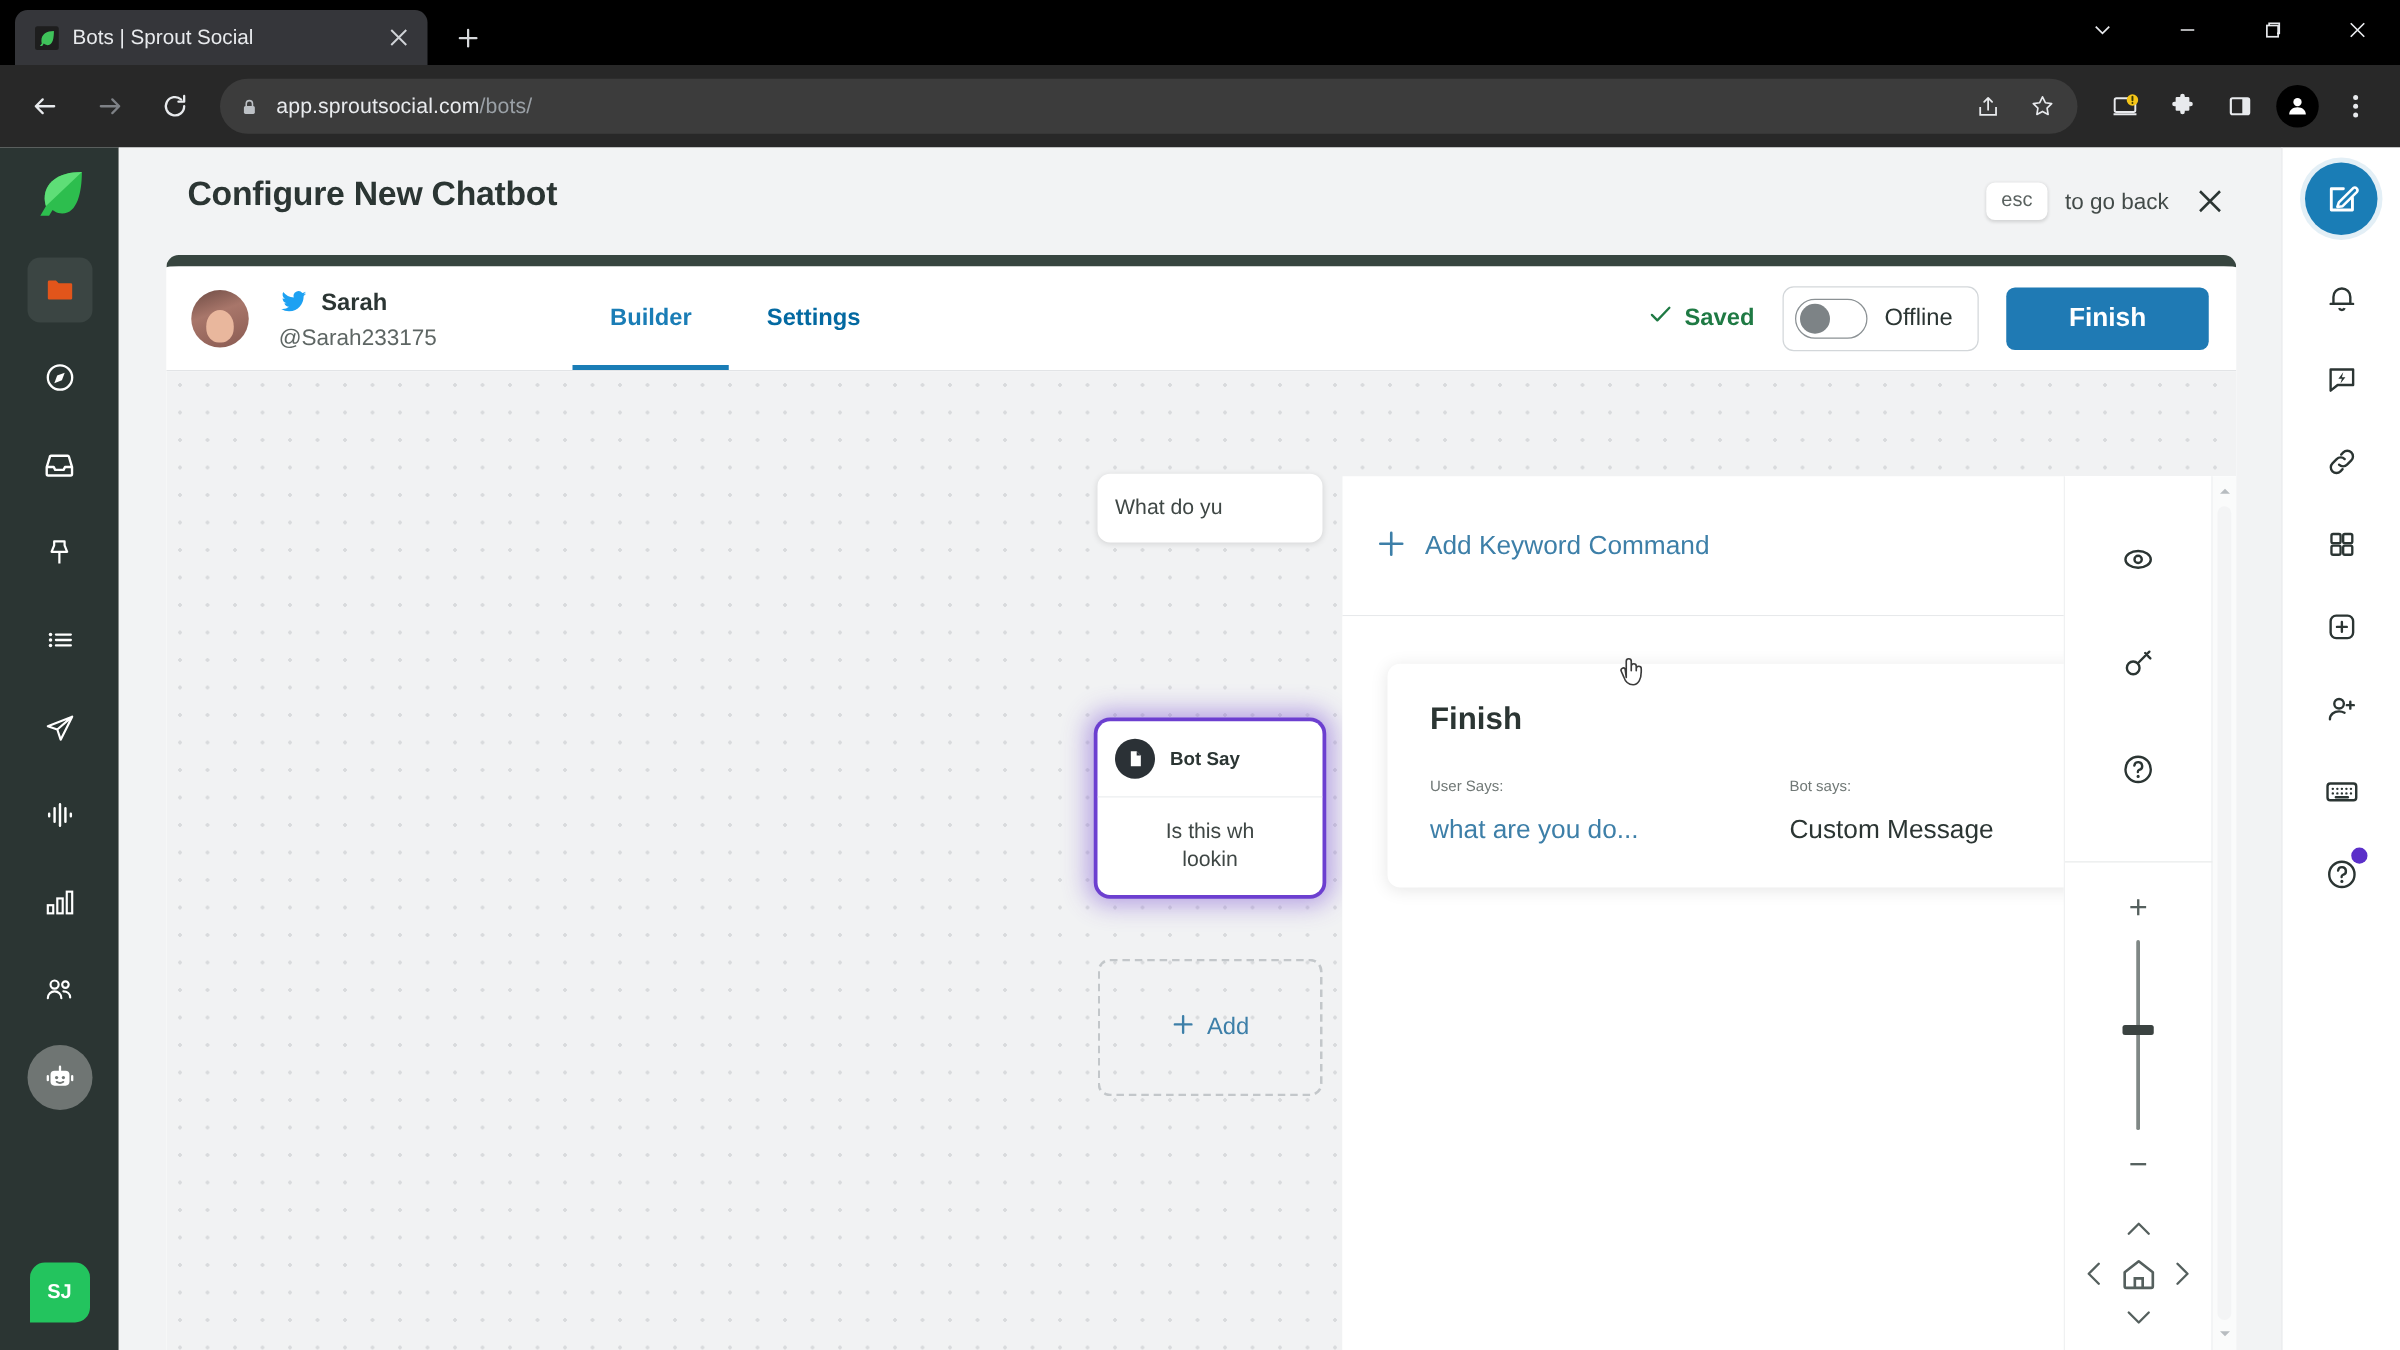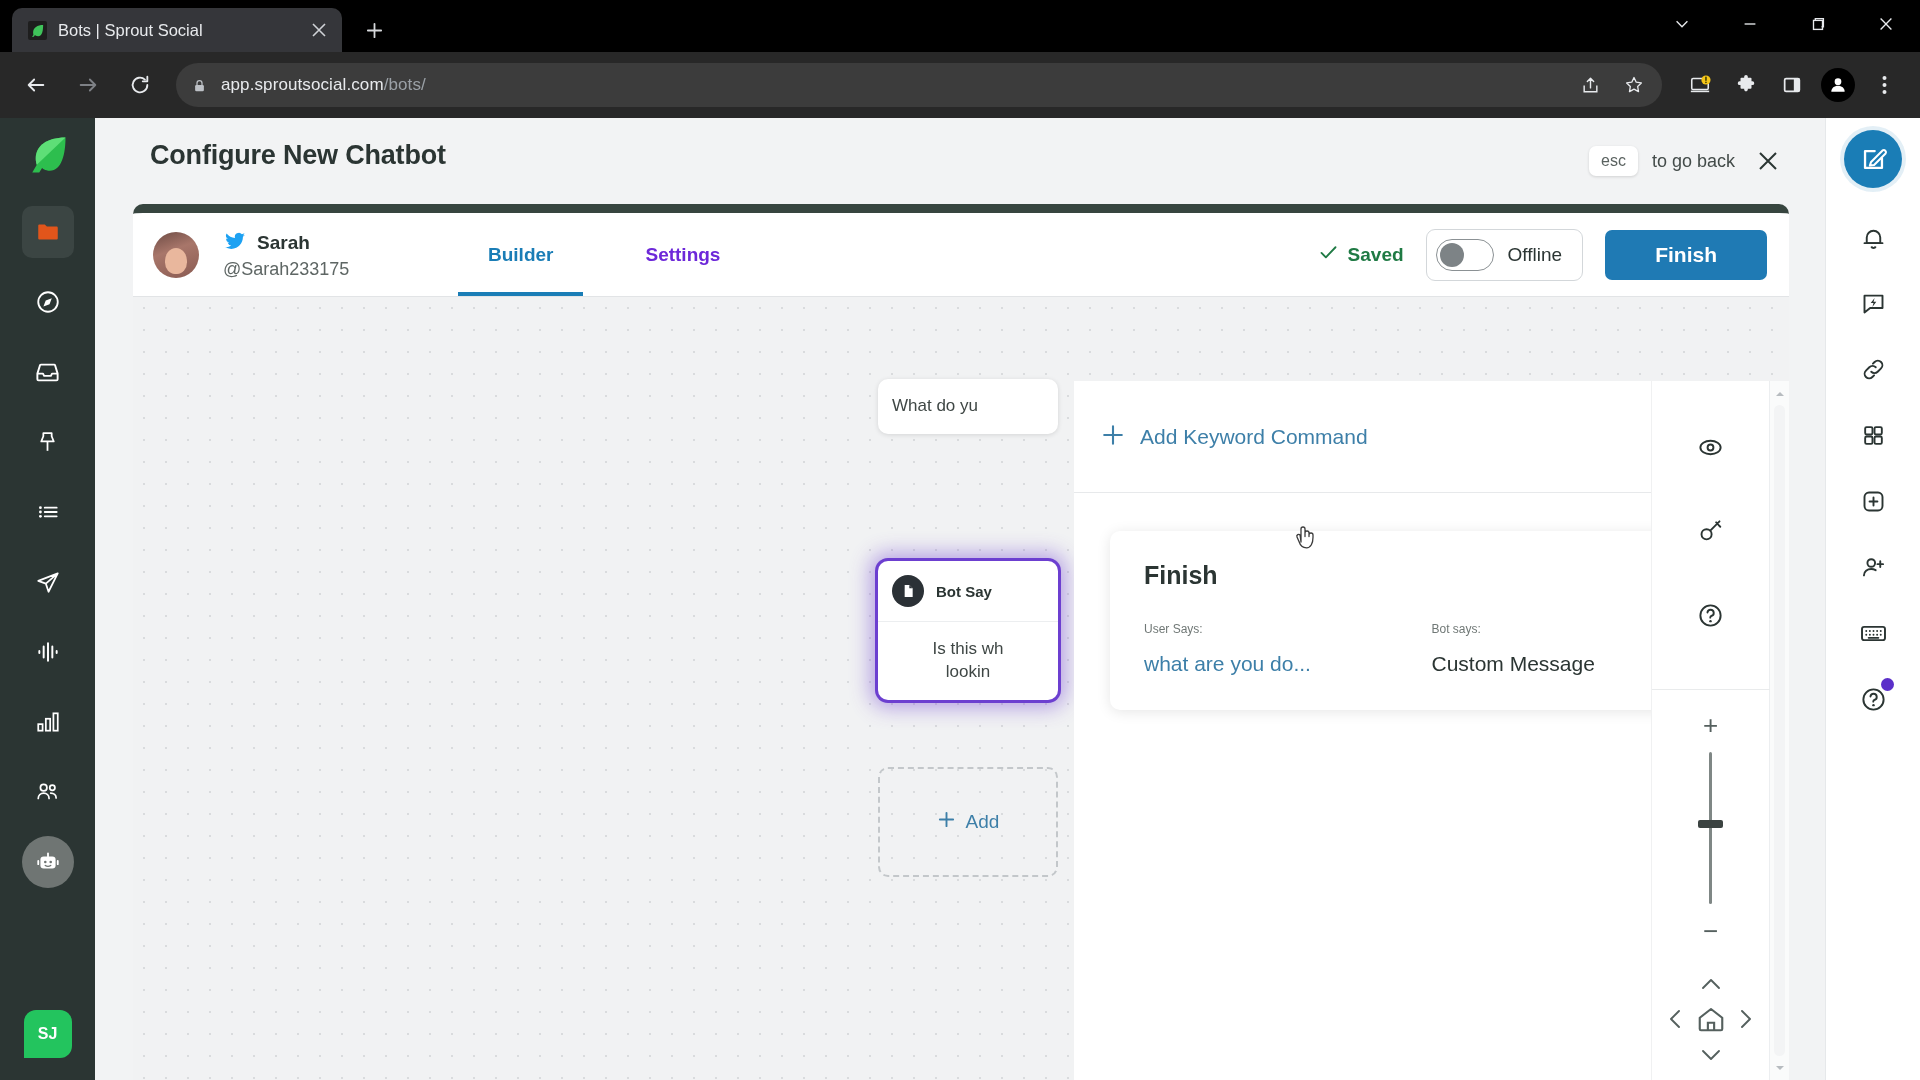--- a/index.html
+++ b/index.html
@@ -150,24 +150,24 @@
     position: relative;
   }
   .profile-avatar::after {
     content: ""; position: absolute; left: 12px; top: 16px; width: 22px; height: 26px;
     border-radius: 50% 50% 45% 45%; background: #e9b79d;
   }
   .profile-meta { display: flex; flex-direction: column; }
   .profile-row { display: flex; align-items: center; gap: 10px; }
   .profile-name { font-size: 19px; font-weight: 600; color: #2b3533; }
   .profile-handle { font-size: 18px; color: #5e6664; margin-top: 2px; }
-  .tabs { display: flex; align-self: stretch; margin-left: 40px; gap: 32px; }
+  .tabs { display: flex; align-self: stretch; margin-left: 40px; }
   .tabitem {
     display: flex; align-items: center; padding: 0 30px; font-size: 19px;
-    color: #6d28d9; font-weight: 600; position: relative;
+    color: #0369a1; font-weight: 600; position: relative;
   }
   .tabitem.active { color: #1a7db6; }
   .tabitem.active::after {
     content: ""; position: absolute; left: 0; right: 0; bottom: 0; height: 4px; background: #1a7db6;
   }
   .header-right { margin-left: auto; display: flex; align-items: center; gap: 22px; padding-right: 22px; }
   .saved { display: flex; align-items: center; gap: 9px; color: #1f7a44; font-size: 19px; font-weight: 600; }
   .toggle-wrap {
     display: flex; align-items: center; gap: 14px; border: 1px solid #d3d7da;
     border-radius: 9px; padding: 9px 20px 9px 9px; background: #fff;
@@ -530,21 +530,21 @@
           <button class="finish-btn">Finish</button>
         </div>
       </div>
 
       <div class="canvas">
 
         <div class="node" style="left:745px; top:82px;">
           <div class="node-body">What do yu</div>
         </div>
 
-        <div class="node selected" style="left:745px; top:264px;">
+        <div class="node selected" style="left:745px; top:280px;">
           <div class="node-head">
             <span class="node-badge dark">
               <svg width="16" height="16" viewBox="0 0 24 24">
                   <path d="M7 3h7l5 5v13H7z" fill="#fff"></path>
                   <path d="M14 3v5h5" fill="#2b3136"></path>
                 </svg>
             </span>
             <span class="node-title">Bot Say</span>
           </div>
           <div class="node-body" style="text-align:center; white-space:pre-line;">Is this wh

